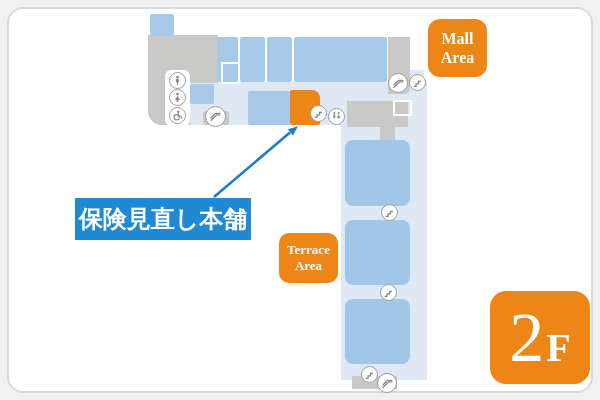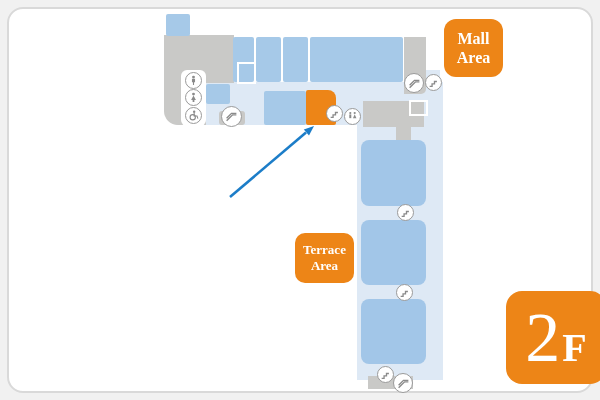--- a/index.html
+++ b/index.html
@@ -6,21 +6,21 @@
   body{
     width:600px;height:400px;position:relative;
     background:#f1f1f1;
     font-family:"Liberation Sans", sans-serif;
     overflow:hidden;
   }
   .card{
     position:absolute;left:7px;top:7px;right:7px;bottom:7px;
     background:#ffffff;border:2px solid #d9d9d9;border-radius:16px;
   }
-  .stage{position:absolute;left:16px;top:0;width:528px;height:400px;}
+  .stage{position:absolute;left:0;top:0;width:528px;height:400px;}
   .abs{position:absolute;}
   .corridor{background:#dee9f5;}
   .grayzone{background:#c9c9c7;}
   .store{background:#a6c9e8;border-radius:2px;}
   .store-big{background:#a2c6e8;border-radius:8px;}
   .outline-box{border:2px solid #ffffff;background:transparent;}
   .orange{background:#ed8517;}
   .icon-circle{
     position:absolute;background:#ffffff;border:1.5px solid #9a9a9a;
     border-radius:50%;display:flex;align-items:center;justify-content:center;
@@ -162,18 +162,21 @@
   </div>
   <div class="badge badge-terrace">
     <span>Terrace</span>
     <span>Area</span>
   </div>
   <div class="badge badge-floor">
     <span class="num">2</span>
     <span class="suf">F</span>
   </div>
 
+  <div class="shop-label">
+    <span>保険見直し本舗</span>
+  </div>
   <svg class="arrow-svg" width="600" height="400" viewBox="0 0 600 400">
     <line x1="214" y1="197" x2="290" y2="132.5" stroke="#1c7dc8" stroke-width="2.6"></line>
     <polygon points="298,126 293,135.6 287.8,129.5" fill="#1c7dc8"></polygon>
   </svg>
 
 </div>
 
 </body></html>

